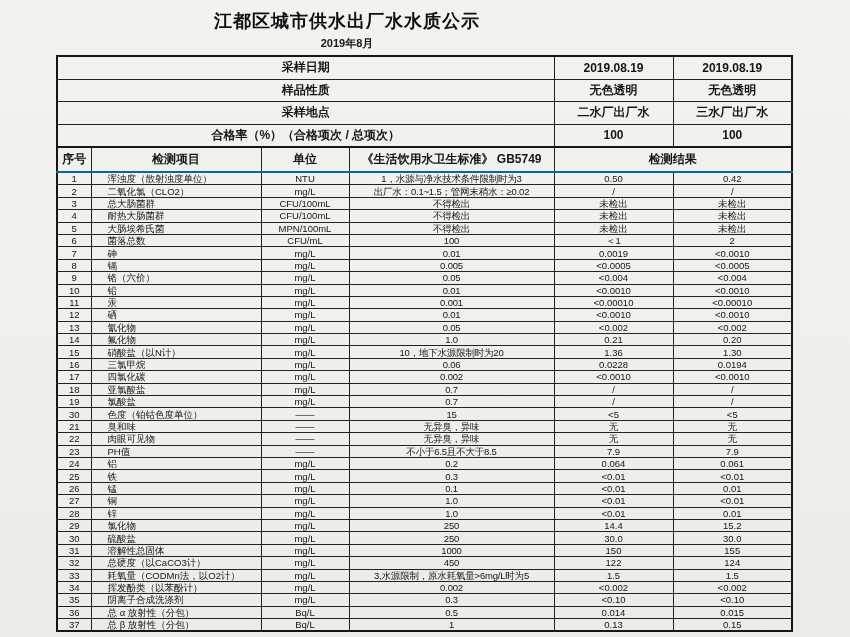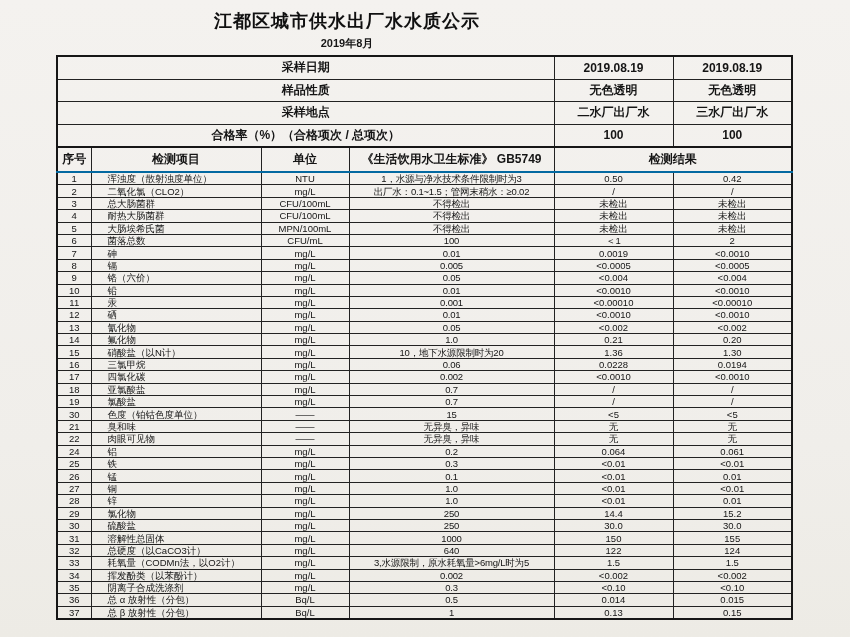--- a/index.html
+++ b/index.html
@@ -278,20 +278,28 @@
 
   <tr class="data-row">
     <td class="c-no">22</td>
     <td class="c-item">肉眼可见物</td>
     <td class="c-unit">——</td>
     <td class="c-std">无异臭，异味</td>
     <td class="c-r">无</td>
     <td class="c-r">无</td>
   </tr>
 
+  <tr class="data-row">
+    <td class="c-no">23</td>
+    <td class="c-item">PH值</td>
+    <td class="c-unit">——</td>
+    <td class="c-std">不小于6.5且不大于8.5</td>
+    <td class="c-r">7.9</td>
+    <td class="c-r">7.9</td>
+  </tr>
 
   <tr class="data-row">
     <td class="c-no">24</td>
     <td class="c-item">铝</td>
     <td class="c-unit">mg/L</td>
     <td class="c-std">0.2</td>
     <td class="c-r">0.064</td>
     <td class="c-r">0.061</td>
   </tr>
 
@@ -355,21 +363,21 @@
     <td class="c-unit">mg/L</td>
     <td class="c-std">1000</td>
     <td class="c-r">150</td>
     <td class="c-r">155</td>
   </tr>
 
   <tr class="data-row">
     <td class="c-no">32</td>
     <td class="c-item">总硬度（以CaCO3计）</td>
     <td class="c-unit">mg/L</td>
-    <td class="c-std">640</td>
+    <td class="c-std">450</td>
     <td class="c-r">122</td>
     <td class="c-r">124</td>
   </tr>
 
   <tr class="data-row">
     <td class="c-no">33</td>
     <td class="c-item">耗氧量（CODMn法，以O2计）</td>
     <td class="c-unit">mg/L</td>
     <td class="c-std">3,水源限制，原水耗氧量&gt;6mg/L时为5</td>
     <td class="c-r">1.5</td>

